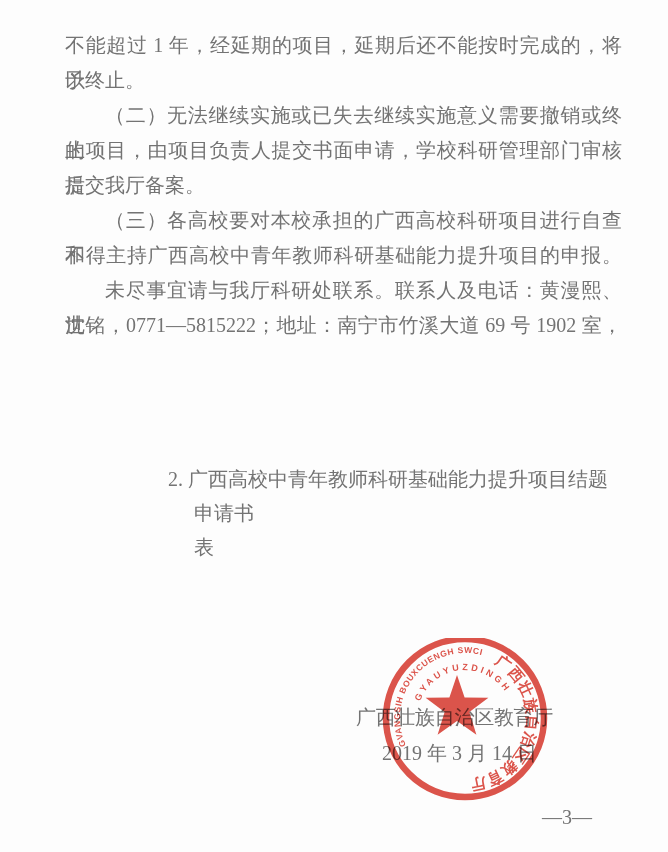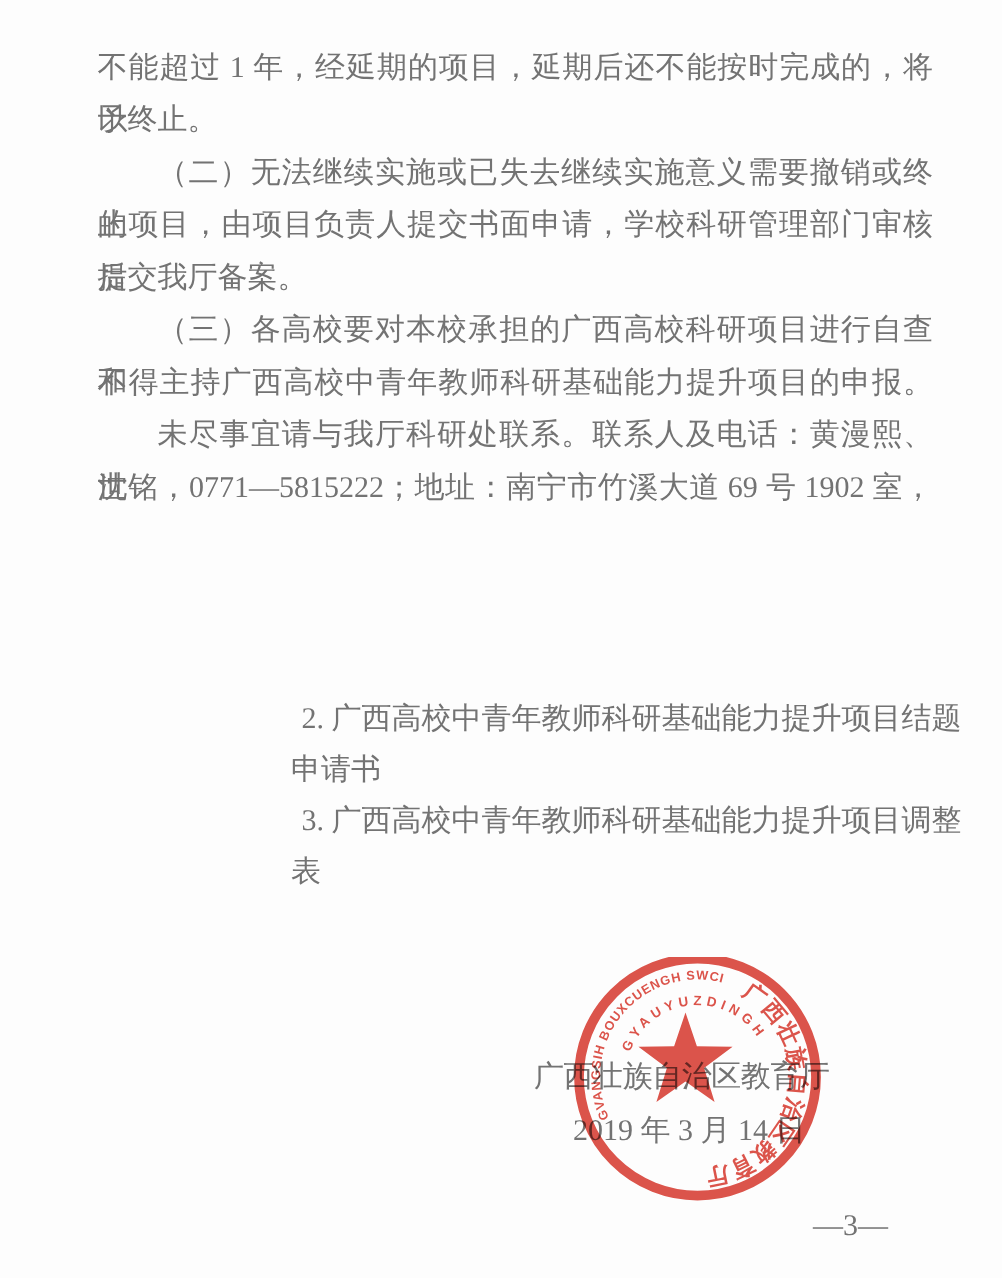--- a/index.html
+++ b/index.html
@@ -26,21 +26,21 @@
     text-justify:inter-character;
   }
   .bl.ind{ text-indent:40px; }
   
   .att-block{
     position:absolute;left:106px;top:462px;width:520px;
   }
   .al{
     height:34px;line-height:34px;font-size:20px;white-space:nowrap;
   }
-  .al.num{ margin-left:95px; }
+  .al.num{ margin-left:62px; }
   .al.cont{ margin-left:88px; }
   
   .sig-org{
     position:absolute;left:356px;top:704px;
     font-size:20px;letter-spacing:-0.3px;white-space:nowrap;
   }
   .sig-date{
     position:absolute;left:382px;top:740px;
     font-size:20px;white-space:nowrap;text-align:center;
   }
@@ -76,21 +76,20 @@
     <div class="bl">提交我厅备案。</div>
     <div class="bl fill ind">（三）各高校要对本校承担的广西高校科研项目进行自查和</div>
     <div class="bl fill">不得主持广西高校中青年教师科研基础能力提升项目的申报。</div>
     <div class="bl fill ind">未尽事宜请与我厅科研处联系。联系人及电话：黄漫熙、沈</div>
     <div class="bl fill">世铭，0771—5815222；地址：南宁市竹溪大道 69 号 1902 室，</div>
   </div>
 
   <div class="att-block">
     <div class="al num">2. 广西高校中青年教师科研基础能力提升项目结题</div>
     <div class="al cont">申请书</div>
-    <div class="al num">3. 广西高校中青年教师科研基础能力提升项目调整</div>
     <div class="al cont">表</div>
   </div>
 
   <div class="sig-org">广西壮族自治区教育厅</div>
   <div class="sig-date">2019 年 3 月 14 日</div>
 
   <svg class="seal" viewBox="0 0 172 168" xmlns="http://www.w3.org/2000/svg">
     <defs>
       <path id="arcZhuangOuter" d="M 25.1 107.5 A 65 65 0 0 1 100.8 17.2" fill="none"></path>
       <path id="arcChinese" d="M 113.1 25.3 A 62 62 0 0 1 86.2 142" fill="none"></path>

